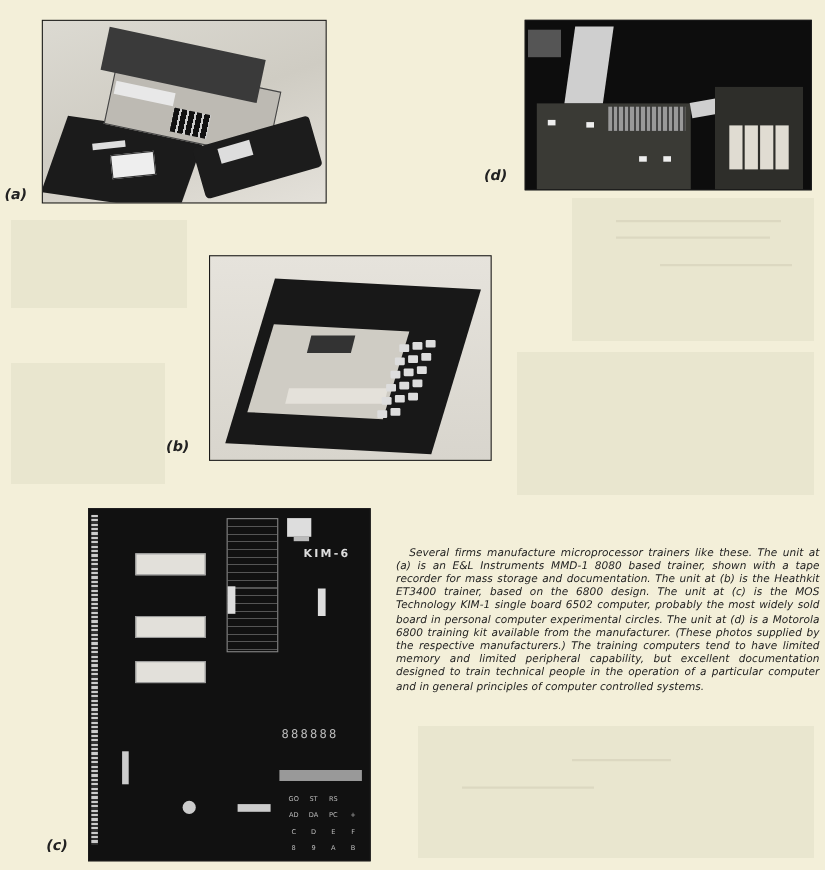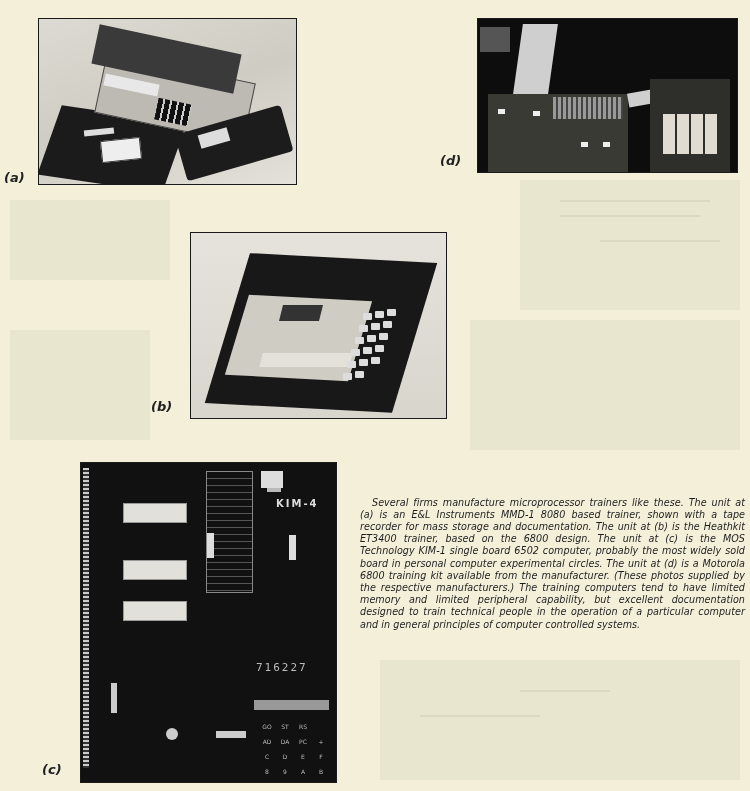--- a/index.html
+++ b/index.html
@@ -107,24 +107,24 @@
 <div class="label" style="left:151px;top:399px;">(b)</div>
 
 <div class="photo" id="pc">
   <div class="sh" style="left:2px;top:5px;width:6px;height:300px;background:repeating-linear-gradient(180deg,#ccc 0 2px,#333 2px 4px);"></div>
   <div class="chip" style="left:42px;top:40px;width:62px;height:18px;"></div>
   <div class="chip" style="left:42px;top:97px;width:62px;height:18px;"></div>
   <div class="chip" style="left:42px;top:138px;width:62px;height:18px;"></div>
   <div class="sh" style="left:125px;top:8px;width:45px;height:120px;border:1px solid #888;background:repeating-linear-gradient(180deg,#111 0 6px,#555 6px 7px);"></div>
   <div class="sh" style="left:180px;top:8px;width:22px;height:17px;background:#ddd;"></div>
   <div class="sh" style="left:186px;top:25px;width:14px;height:4px;background:#bbb;"></div>
-  <div class="sh" style="left:195px;top:35px;color:#ddd;font-weight:bold;font-size:10px;letter-spacing:2px;">KIM-4</div>
+  <div class="sh" style="left:195px;top:35px;color:#ddd;font-weight:bold;font-size:10px;letter-spacing:2px;">KIM-6</div>
   <div class="sh" style="left:126px;top:70px;width:7px;height:25px;background:#ddd;"></div>
   <div class="sh" style="left:208px;top:72px;width:7px;height:25px;background:#ddd;"></div>
-  <div class="seg" style="left:175px;top:198px;">716227</div>
+  <div class="seg" style="left:175px;top:198px;">888888</div>
   <div class="sh" style="left:173px;top:237px;width:75px;height:10px;background:#999;"></div>
   <div>
     <div class="klab" style="left:178px;top:260px;">GO</div>
       <div class="klab" style="left:196px;top:260px;">ST</div>
       <div class="klab" style="left:214px;top:260px;">RS</div>
     <div class="klab" style="left:178px;top:275px;">AD</div>
       <div class="klab" style="left:196px;top:275px;">DA</div>
       <div class="klab" style="left:214px;top:275px;">PC</div>
       <div class="klab" style="left:232px;top:275px;">+</div>
     <div class="klab" style="left:178px;top:290px;">C</div>

